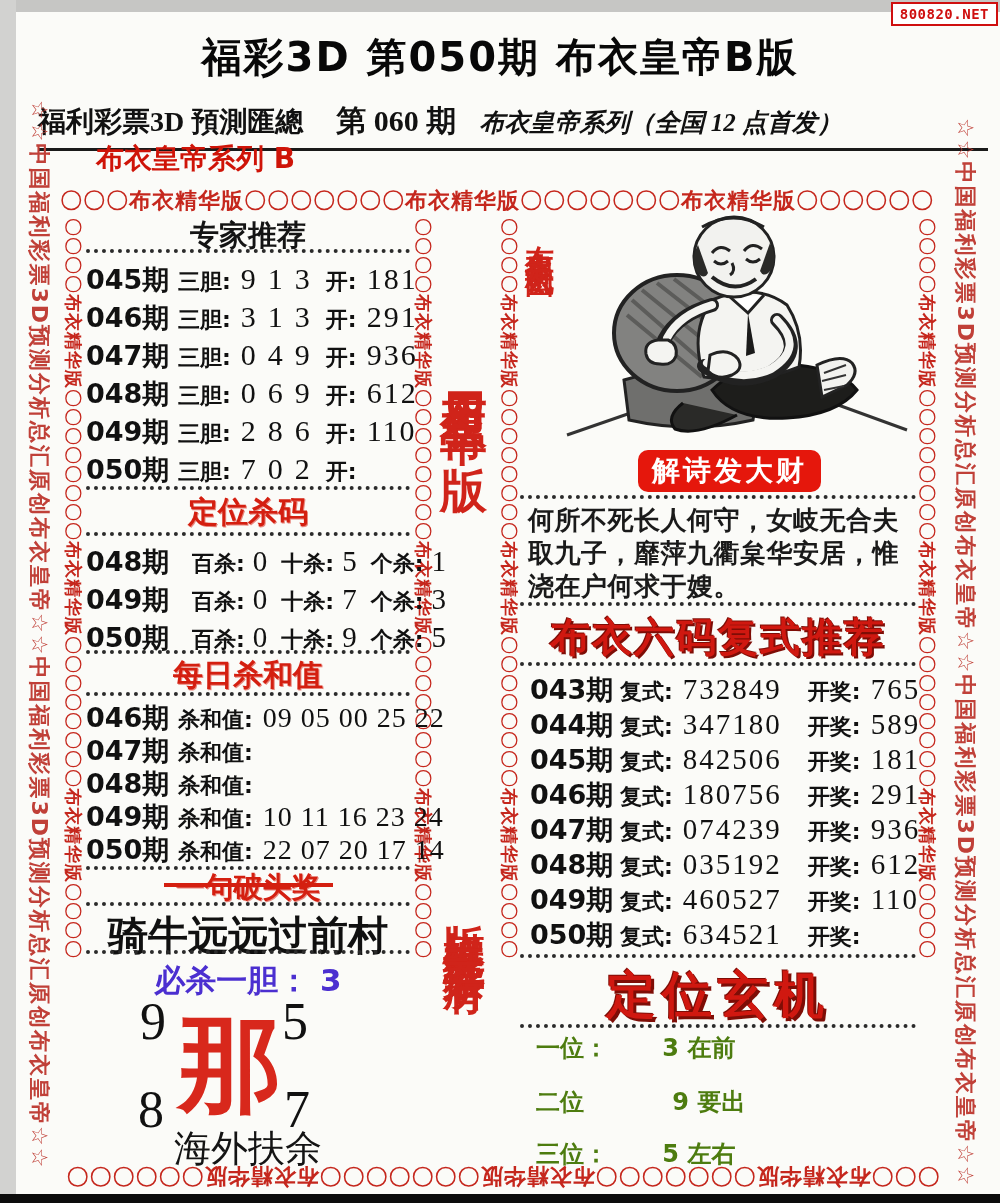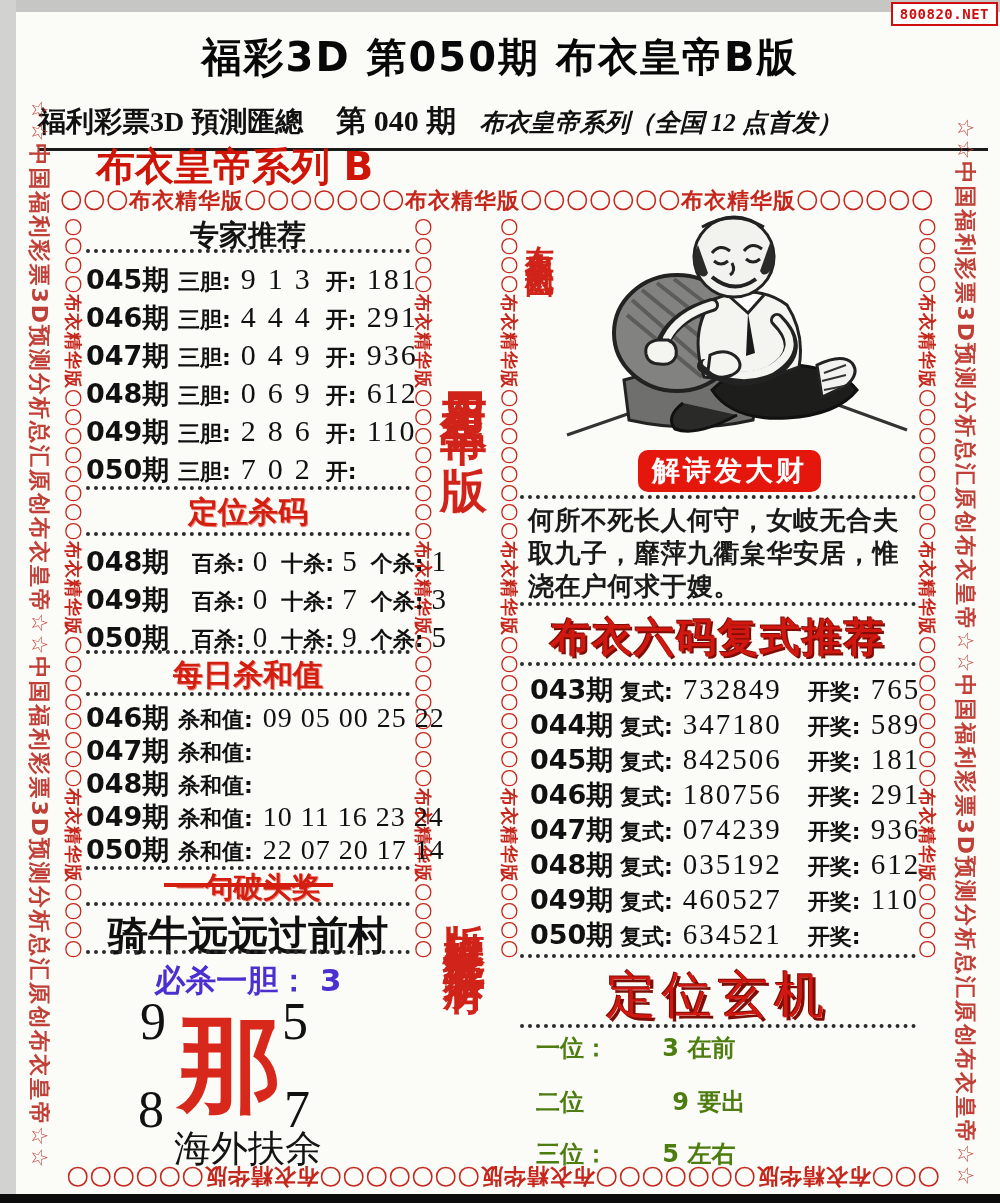--- a/index.html
+++ b/index.html
@@ -15,21 +15,21 @@
           padding:2px 7px;letter-spacing:0.5px;}
 
   .main-title{position:absolute;top:30px;left:0;width:100%;text-align:center;
               font-size:40px;font-weight:bold;color:#080808;letter-spacing:2px;}
 
   .header-line{position:absolute;top:101px;left:38px;width:950px;border-bottom:3px solid #1a1a1a;
                padding-bottom:6px;white-space:nowrap;}
   .hl-a{font-size:28px;font-weight:bold;font-family:"Liberation Serif",serif;}
   .hl-b{font-size:30px;font-weight:bold;font-family:"Liberation Serif",serif;margin-left:28px;}
   .hl-c{font-size:25px;font-weight:bold;font-style:italic;font-family:"Liberation Serif",serif;margin-left:18px;}
-  .series-label{position:absolute;top:140px;left:96px;color:#cf1408;font-size:39px;font-weight:bold;}
+  .series-label{position:absolute;top:140px;left:96px;color:#cf1408;font-size:28px;font-weight:bold;}
 
   
   .edge-text{position:absolute;color:#c04038;font-size:22px;font-weight:bold;line-height:1;
              writing-mode:vertical-rl;text-orientation:sideways;letter-spacing:2px;overflow:hidden;}
   .edge-l{left:28px;top:100px;height:1090px;}
   .edge-r{left:954px;top:118px;height:1075px;}
 
   
   .decor{color:#c5271d;font-weight:bold;overflow:hidden;white-space:nowrap;}
   .b-top{position:absolute;left:60px;top:186px;width:880px;height:30px;font-size:22px;line-height:30px;letter-spacing:1px;}
@@ -76,41 +76,41 @@
   
   .mystery{position:absolute;left:520px;top:222px;width:40px;color:#d0241a;font-size:29px;font-weight:bold;
            writing-mode:vertical-rl;text-orientation:upright;letter-spacing:4px;line-height:40px;}
   .cartoon{position:absolute;left:562px;top:205px;}
   .banner{position:absolute;left:638px;top:450px;background:#e5170c;color:#fff;font-size:28px;font-weight:bold;
           padding:2px 14px;border-radius:10px;letter-spacing:3px;}
   .poem{position:absolute;left:528px;top:504px;width:392px;font-size:26px;font-weight:bold;color:#1a1a1a;
         line-height:33px;letter-spacing:0.5px;}
   .six-title{position:absolute;left:520px;top:610px;width:396px;text-align:center;font-size:40px;font-weight:bold;
              color:#d01810;text-shadow:2px 2px 0 #7e0d06,-1px -1px 0 #7e0d06;letter-spacing:2px;}
-  .pos-title{position:absolute;left:520px;top:962px;width:396px;text-align:center;font-size:50px;font-weight:normal;
+  .pos-title{position:absolute;left:520px;top:962px;width:396px;text-align:center;font-size:50px;font-weight:bold;
              color:#d01810;text-shadow:3px 3px 0 #7e0d06,-1px -1px 0 #7e0d06;letter-spacing:6px;}
   .srow .issue{width:90px;}
   .srow .num{font-size:29px;letter-spacing:2px;}
   .prow{position:absolute;left:536px;white-space:nowrap;font-size:24px;font-weight:bold;color:#4d7c0f;}
   .prow .pv{margin-left:46px;}
 </style>
 </head>
 <body>
 
 <div class="page">
   <div class="scan-top"></div>
   <div class="scan-left"></div>
 
   <div class="wm-box">800820.NET</div>
 
   <div class="main-title">福彩3D 第050期 布衣皇帝B版</div>
 
   <div class="header-line">
     <span class="hl-a">福利彩票3D 預測匯總</span>
-    <span class="hl-b">第 040 期</span>
+    <span class="hl-b">第 060 期</span>
     <span class="hl-c">布衣皇帝系列（全国 12 点首发）</span>
   </div>
   <div class="series-label">布衣皇帝系列 B</div>
 
   <div class="edge-text edge-l">☆☆中国福利彩票3D预测分析总汇原创布衣皇帝☆☆中国福利彩票3D预测分析总汇原创布衣皇帝☆☆</div>
   <div class="edge-text edge-r">☆☆中国福利彩票3D预测分析总汇原创布衣皇帝☆☆中国福利彩票3D预测分析总汇原创布衣皇帝☆☆</div>
 
   <div class="decor b-top">〇〇〇布衣精华版〇〇〇〇〇〇〇布衣精华版〇〇〇〇〇〇〇布衣精华版〇〇〇〇〇〇</div>
   <div class="decor b-bottom">〇〇〇布衣精华版〇〇〇〇〇〇〇布衣精华版〇〇〇〇〇〇〇布衣精华版〇〇〇〇〇〇</div>
   <div class="decor b-col b-col-l">〇〇〇〇布衣精华版〇〇〇〇〇〇〇〇布衣精华版〇〇〇〇〇〇〇〇布衣精华版〇〇〇〇</div>
@@ -127,21 +127,21 @@
   <div class="rowflex" style="left:86px;top:262px;">
     <span class="issue">045期</span>
     <span class="lbl">三胆:</span>
     <span class="num dan">913</span>
     <span class="lbl">开:</span>
     <span class="num res">181</span>
   </div>
   <div class="rowflex" style="left:86px;top:300px;">
     <span class="issue">046期</span>
     <span class="lbl">三胆:</span>
-    <span class="num dan">444</span>
+    <span class="num dan">313</span>
     <span class="lbl">开:</span>
     <span class="num res">291</span>
   </div>
   <div class="rowflex" style="left:86px;top:338px;">
     <span class="issue">047期</span>
     <span class="lbl">三胆:</span>
     <span class="num dan">049</span>
     <span class="lbl">开:</span>
     <span class="num res">936</span>
   </div>

